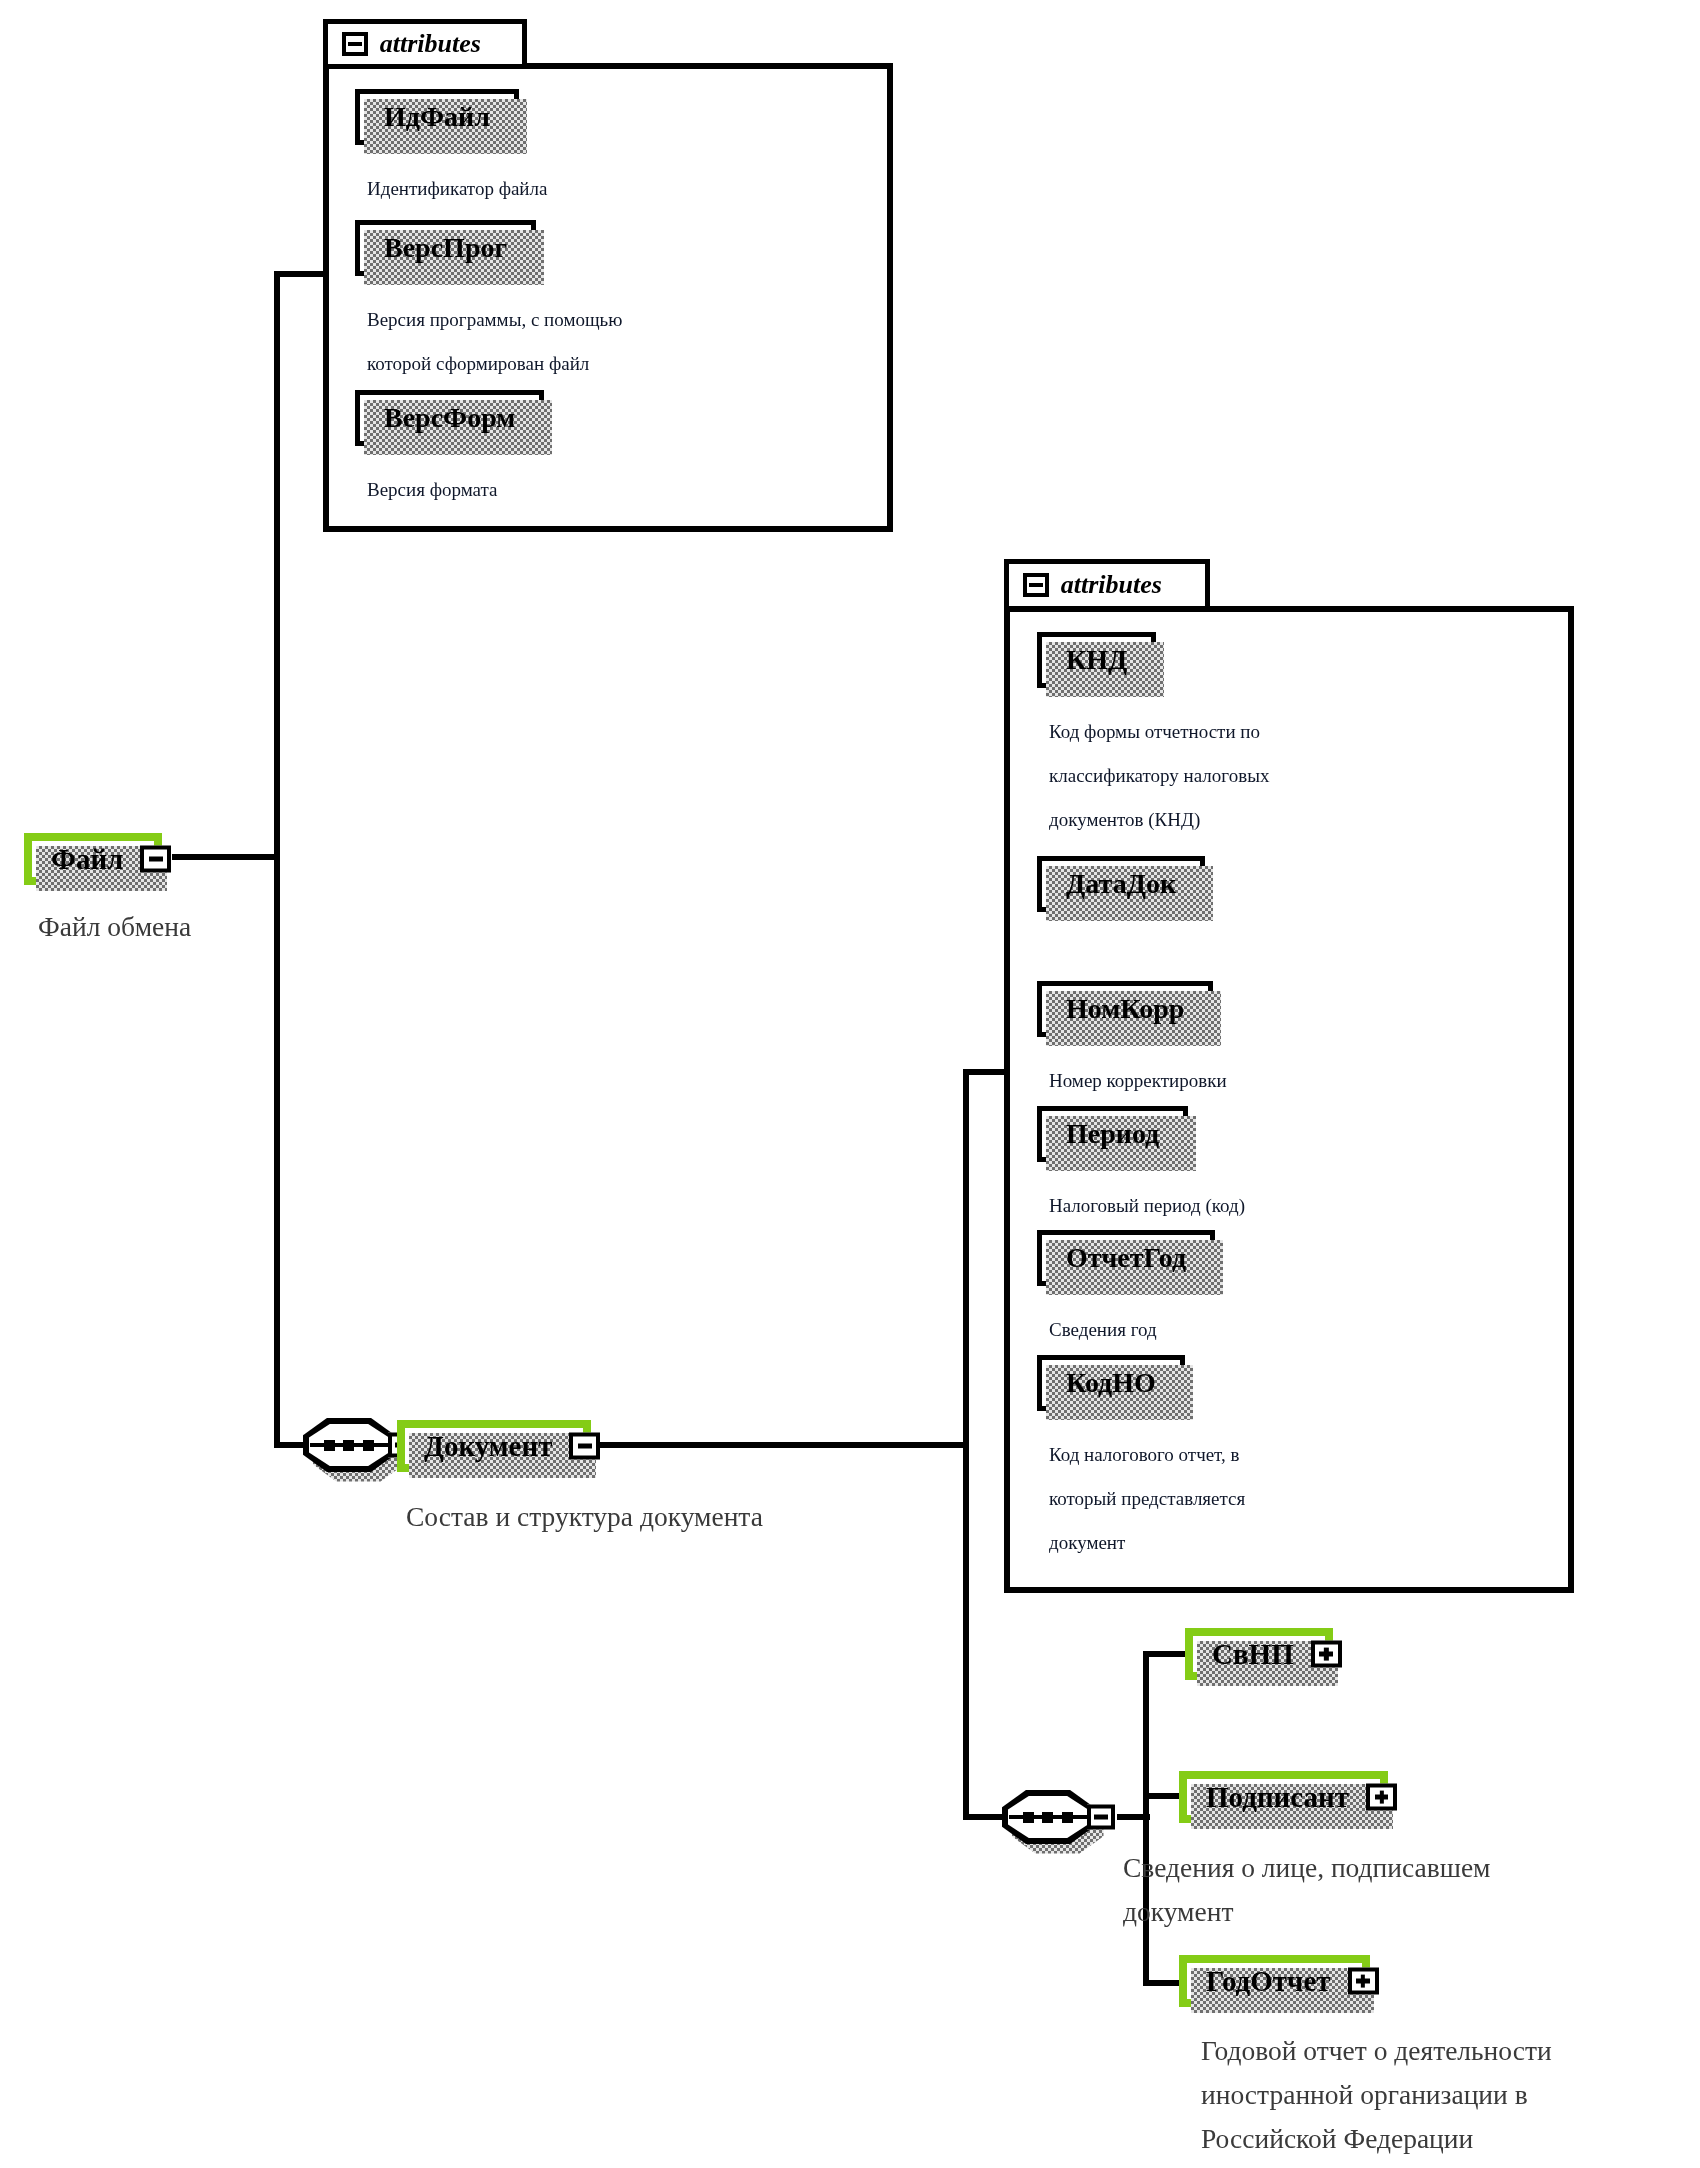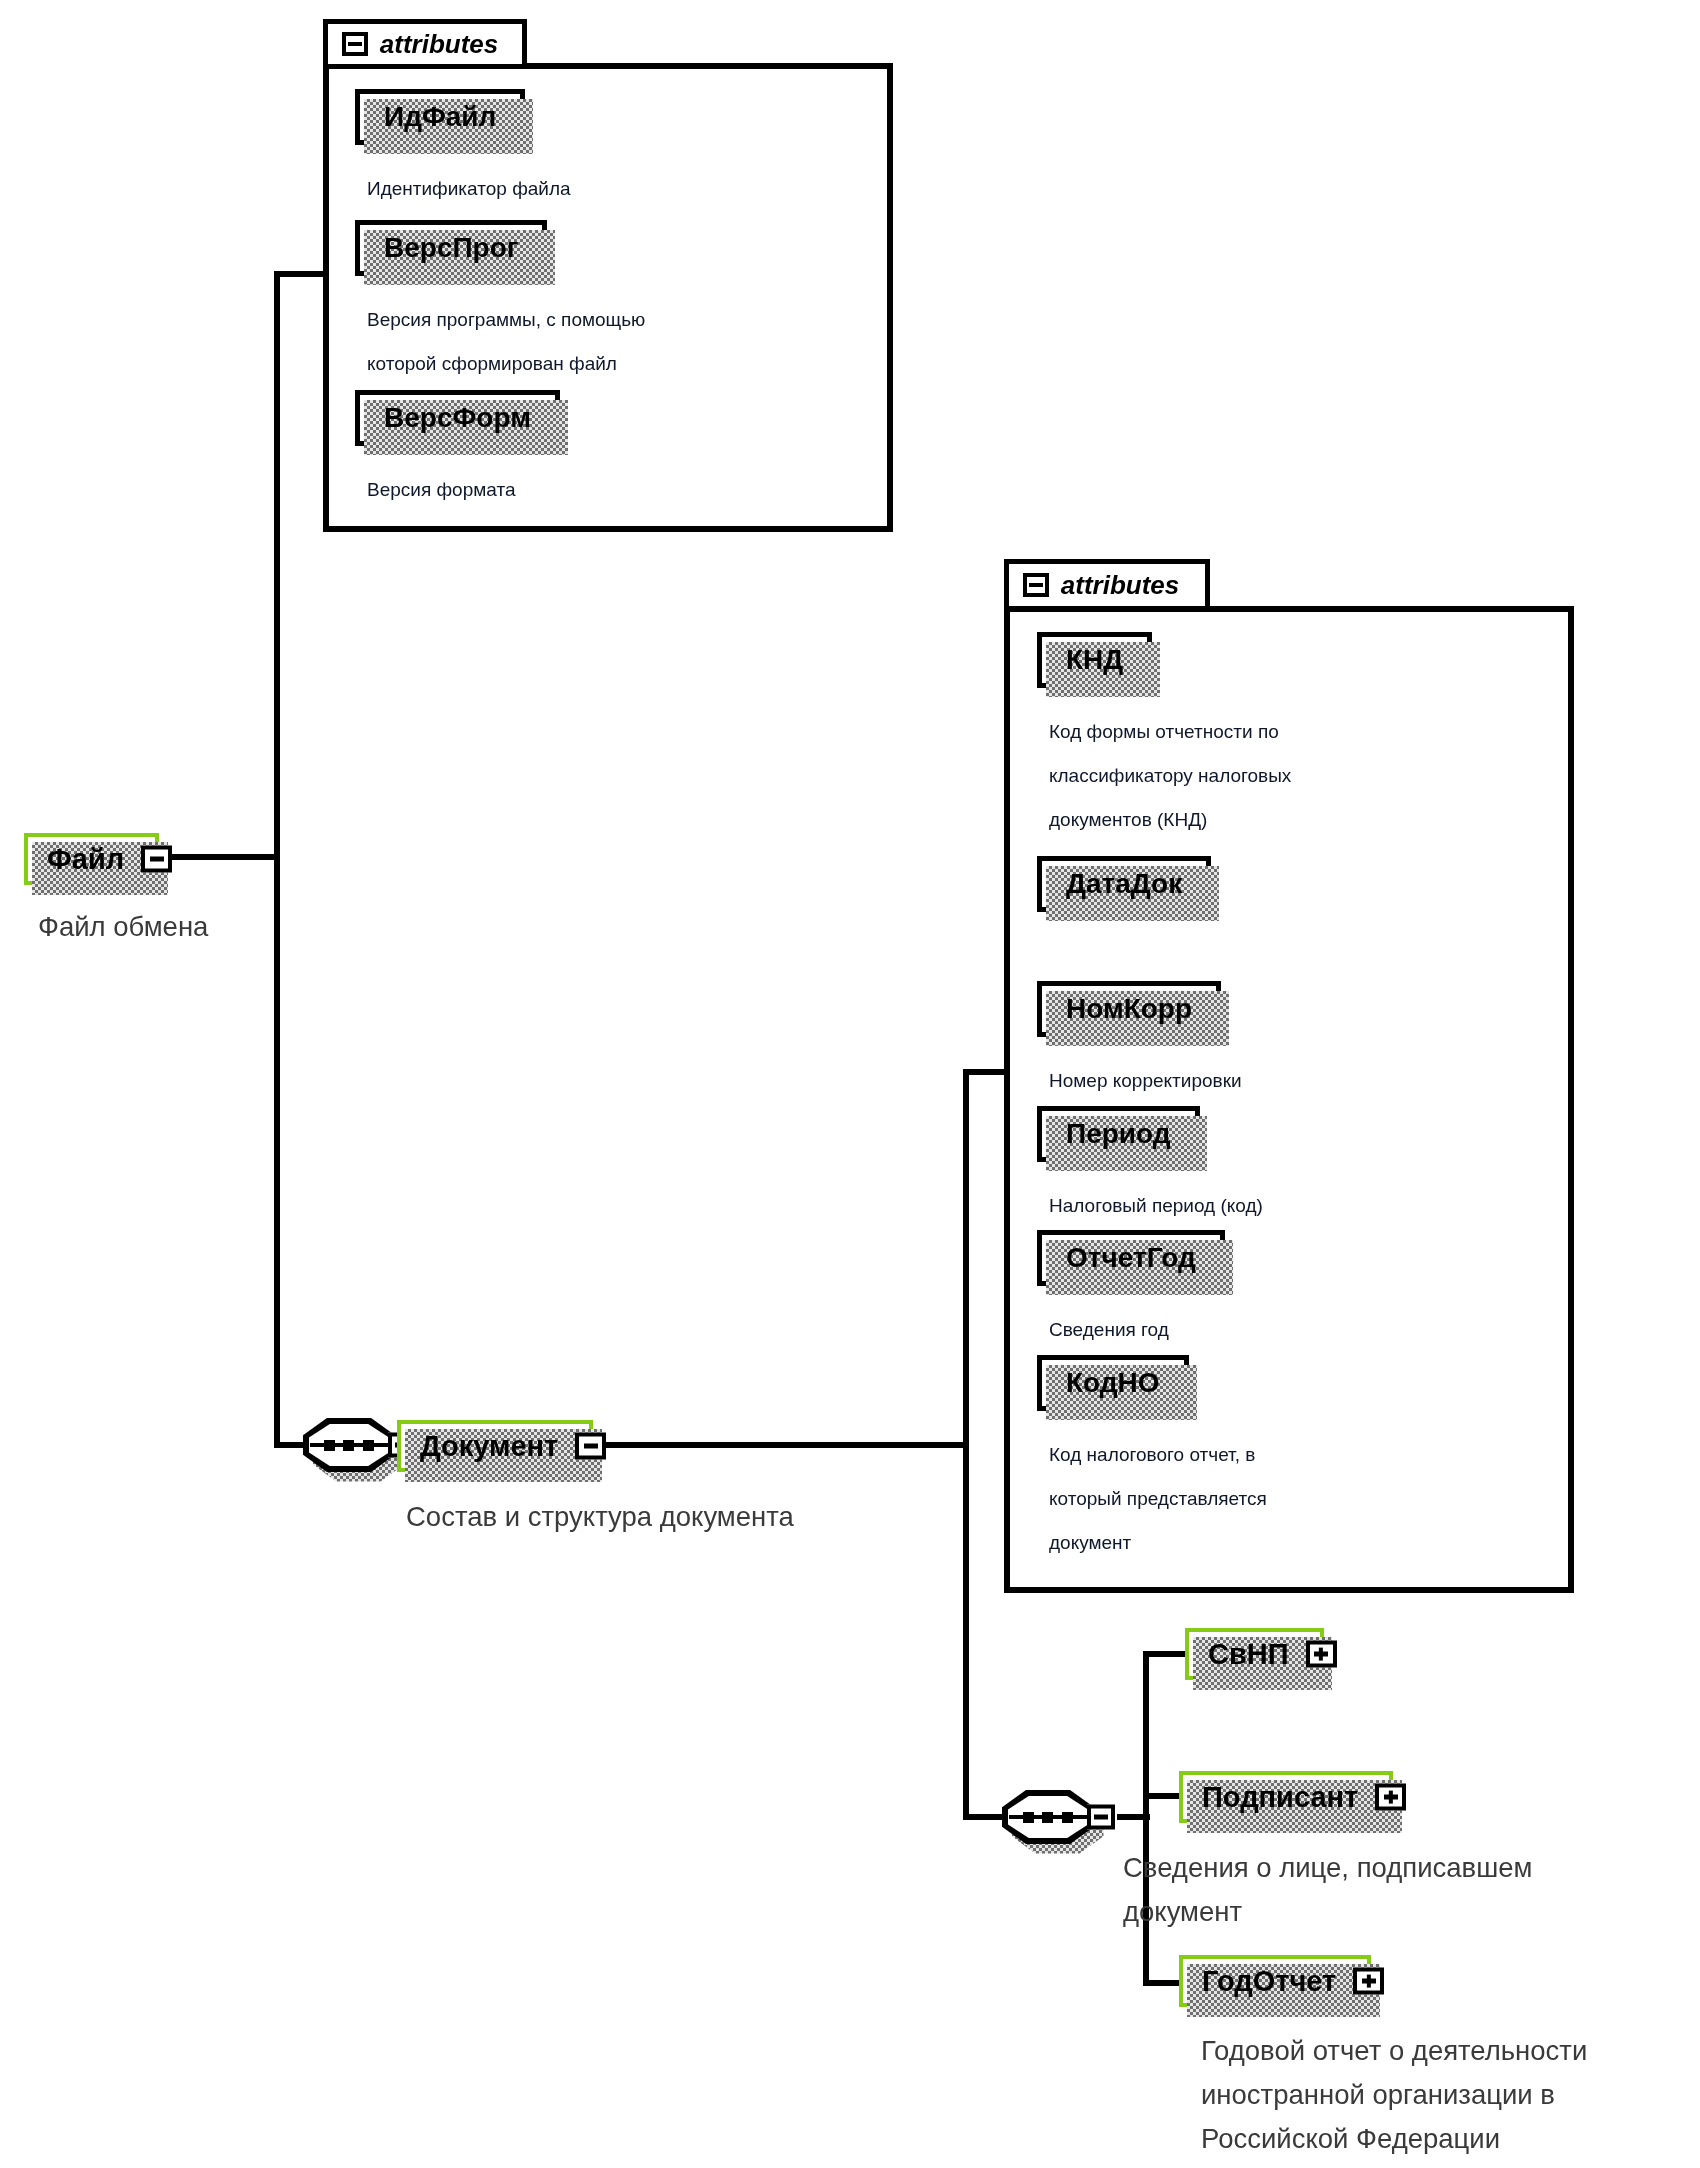--- a/index.html
+++ b/index.html
@@ -1,21 +1,21 @@
 <!DOCTYPE html>
 <html style="font-size:13.8px"><head>
 <meta charset="utf-8">
 <style>
   html,body{margin:0;padding:0;background:#ffffff;}
   #canvas{
     position:relative;
     width:1701px;
     height:2168px;
     background:#ffffff;
-    font-family:Liberation Sans, sans-serif;
+    font-family:Liberation Serif, serif;
     overflow:hidden;
   }
   
   .ln{position:absolute;background:#000;z-index:1;}
   
   .frame{position:absolute;border:6px solid #000;background:#fff;z-index:0;box-sizing:border-box;}
   .tab{position:absolute;border:5.2px solid #000;background:#fff;z-index:2;box-sizing:border-box;
        display:flex;align-items:center;gap:12px;padding:0 13.8px;}
   .tab-label{font-style:italic;font-weight:700;font-size:26px;color:#000;white-space:nowrap;}
   
@@ -28,21 +28,21 @@
   .attr{position:absolute;z-index:2;}
   .abox{position:relative;display:inline-block;border:5.2px solid #000;background:#fff;
         padding:6.9px 24px;font-weight:700;font-size:28px;color:#000;white-space:nowrap;z-index:2;}
   .sh::after{content:"";position:absolute;z-index:-1;left:4.3px;top:5.2px;
              width:calc(100% + 8.6px);height:calc(100% + 8.6px);
              background:repeating-conic-gradient(#6f6f6f 0% 25%, #e6e6e6 0% 50%) 0 0/6px 6px;}
   .adesc{margin:22.4px 0 0 12px;font-size:19px;color:#0f172a;line-height:44px;white-space:pre;}
   
   .enode{position:absolute;z-index:2;}
   .ebox{position:relative;display:flex;align-items:center;height:52px;box-sizing:border-box;
-        border:4px solid #84cc16;background:#fff;padding:0 31px 0 19px;
+        border:8px solid #84cc16;background:#fff;padding:0 31px 0 19px;
         font-weight:700;font-size:29px;color:#000;white-space:nowrap;z-index:2;}
   .ebox .toggle{position:absolute;right:-17px;top:50%;transform:translateY(-50%);}
   .desc{position:absolute;font-size:27.5px;color:#3a3a3a;line-height:44px;white-space:pre;z-index:2;}
   
   .octwrap{position:absolute;width:92px;height:54px;z-index:2;}
   .octshadow{position:absolute;left:9.5px;top:9.5px;width:92px;height:54px;
              clip-path:polygon(26% 0,74% 0,100% 32%,100% 68%,74% 100%,26% 100%,0 68%,0 32%);
              background:repeating-conic-gradient(#6f6f6f 0% 25%, #e6e6e6 0% 50%) 0 0/6px 6px;}
   .oct{position:absolute;inset:0;background:#000;
        clip-path:polygon(26% 0,74% 0,100% 32%,100% 68%,74% 100%,26% 100%,0 68%,0 32%);}

